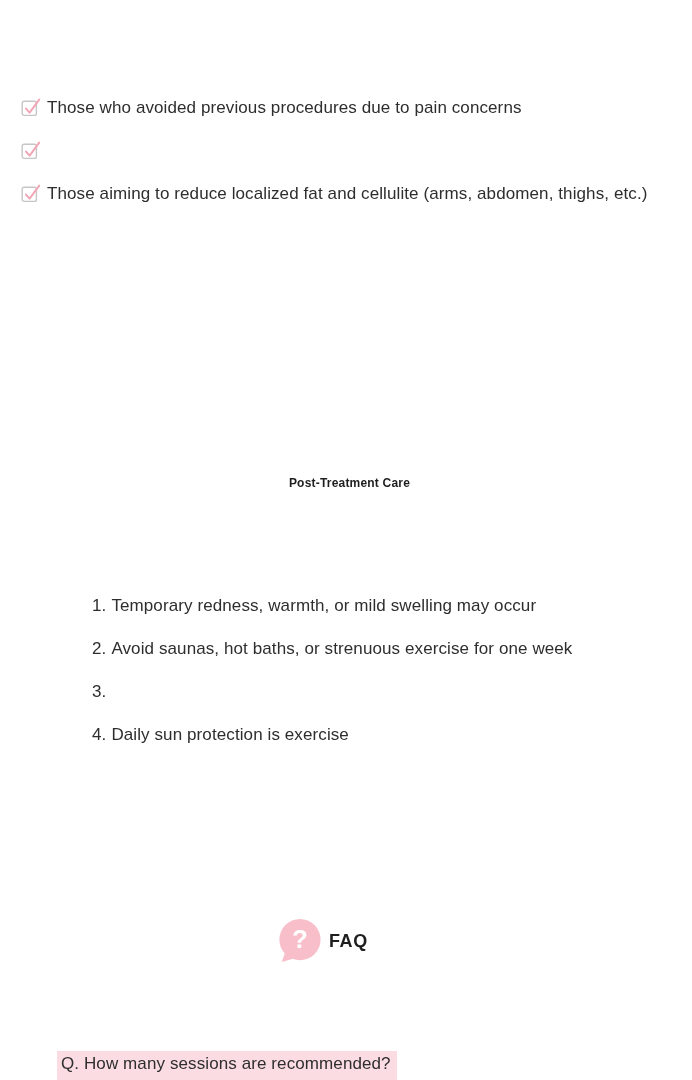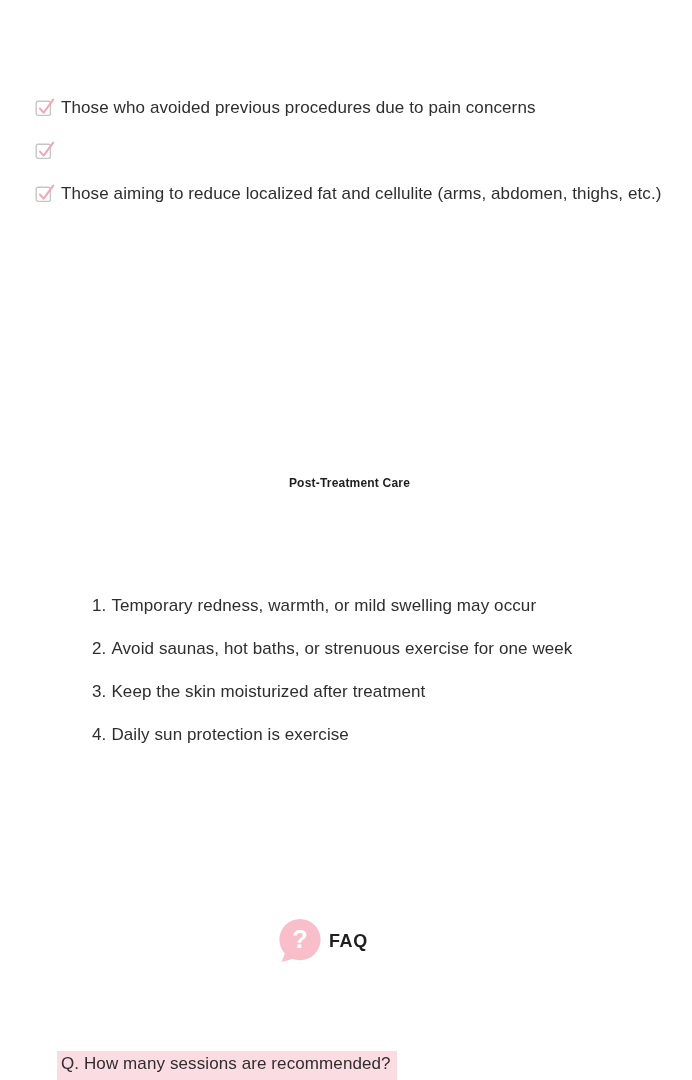--- a/index.html
+++ b/index.html
@@ -9,21 +9,21 @@
     overflow: hidden;
     background: #ffffff;
     font-family: "Liberation Sans", "DejaVu Sans", sans-serif;
     color: var(--text, #2e2e2e);
   }
 
   
   .checklist {
     position: absolute;
     top: 86px;
-    left: 35px;
+    left: 21px;
     list-style: none;
   }
   .check-item {
     display: flex;
     align-items: center;
     height: 43px;
     font-size: 17px;
     letter-spacing: 0.1px;
     white-space: nowrap;
   }
@@ -153,21 +153,20 @@
     <li class="care-item">
       <span class="care-num">1.</span>
       <span>Temporary redness, warmth, or mild swelling may occur</span>
     </li>
     <li class="care-item">
       <span class="care-num">2.</span>
       <span>Avoid saunas, hot baths, or strenuous exercise for one week</span>
     </li>
     <li class="care-item">
       <span class="care-num">3.</span>
-      <span>Keep the skin moisturized after treatment</span>
     </li>
     <li class="care-item">
       <span class="care-num">4.</span>
       <span>Daily sun protection is exercise</span>
     </li>
   </ol>
 
   <div class="faq-header">
     <span class="faq-icon">
       <svg viewBox="0 0 48 48" width="46" height="48">

